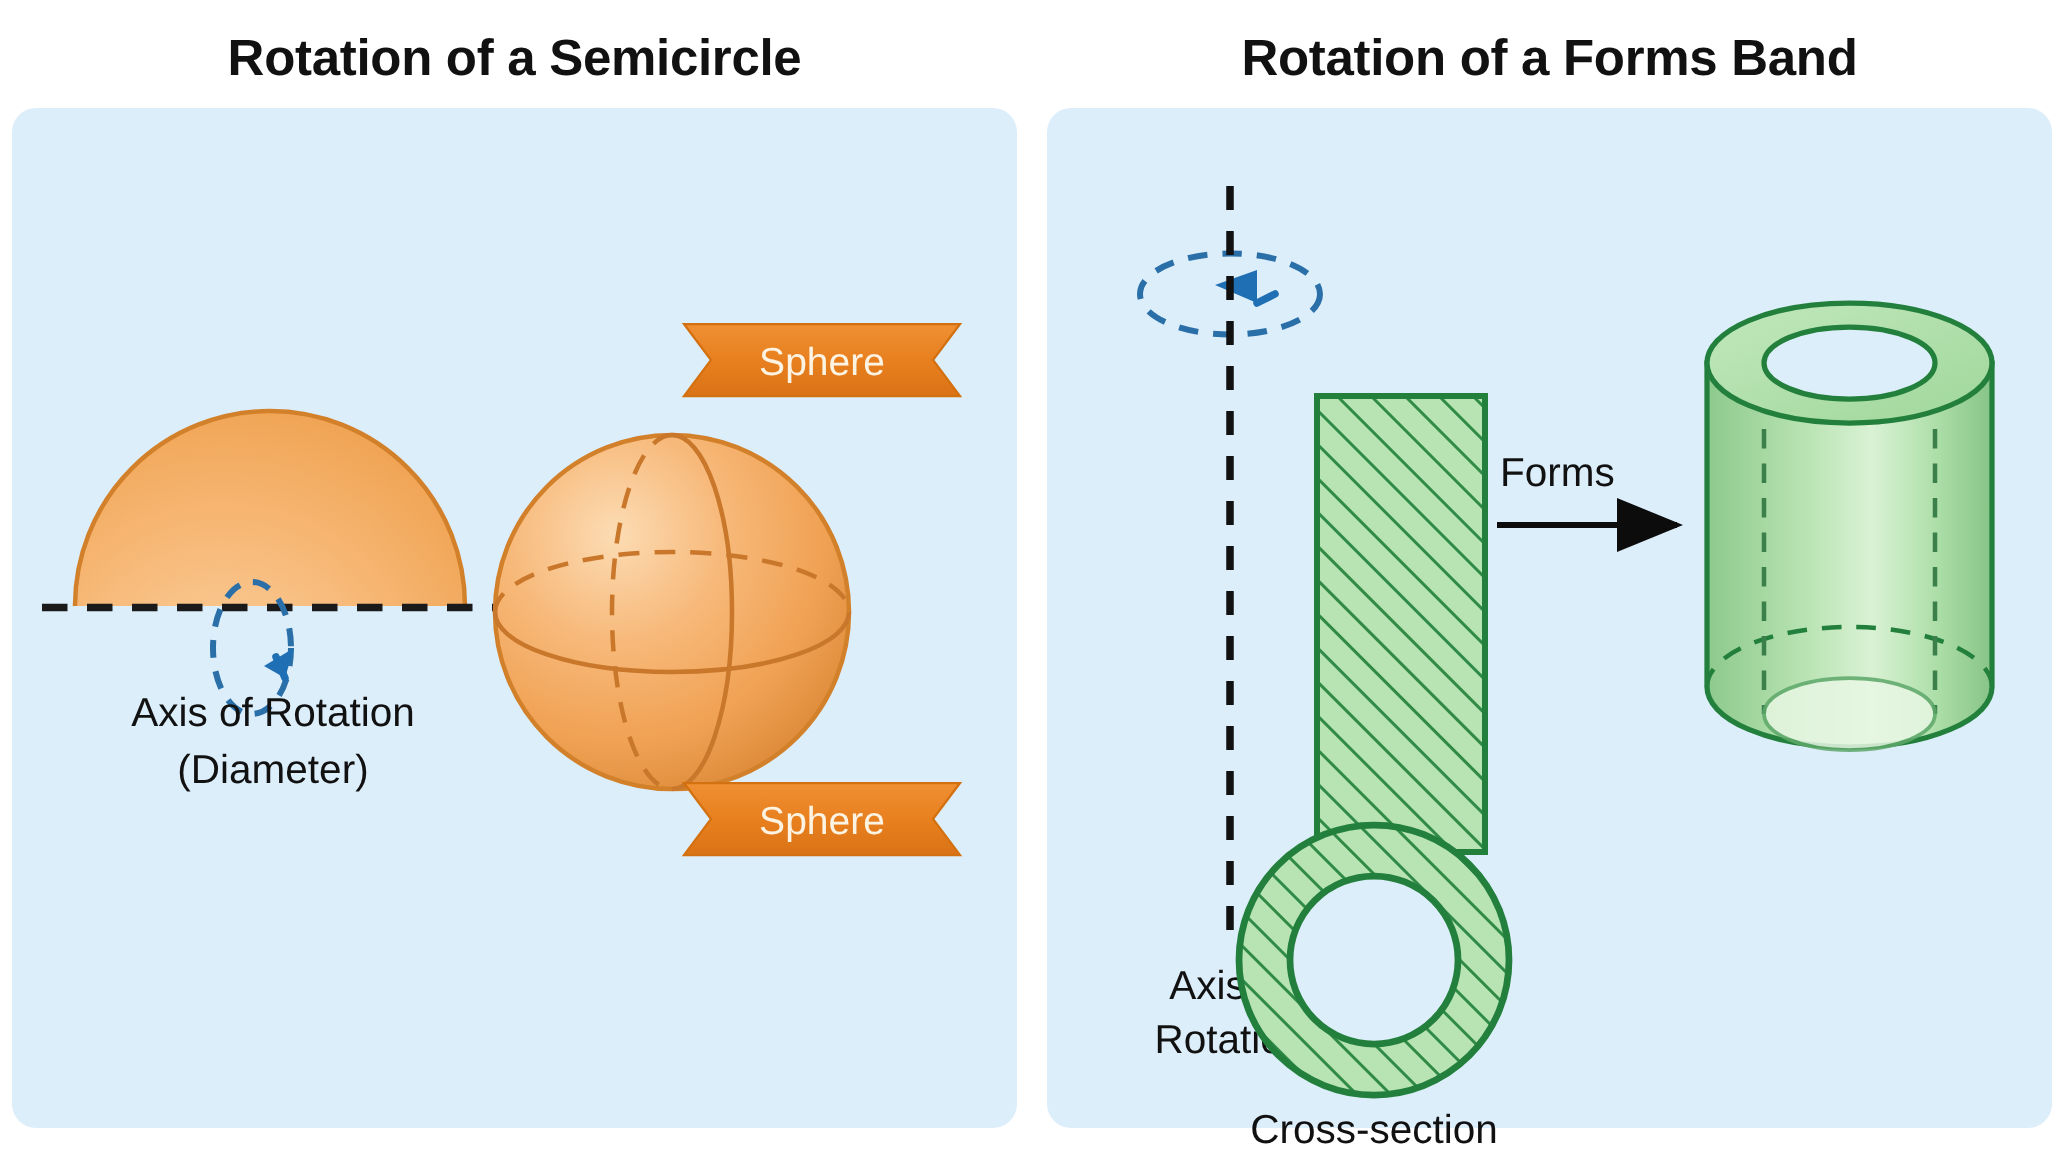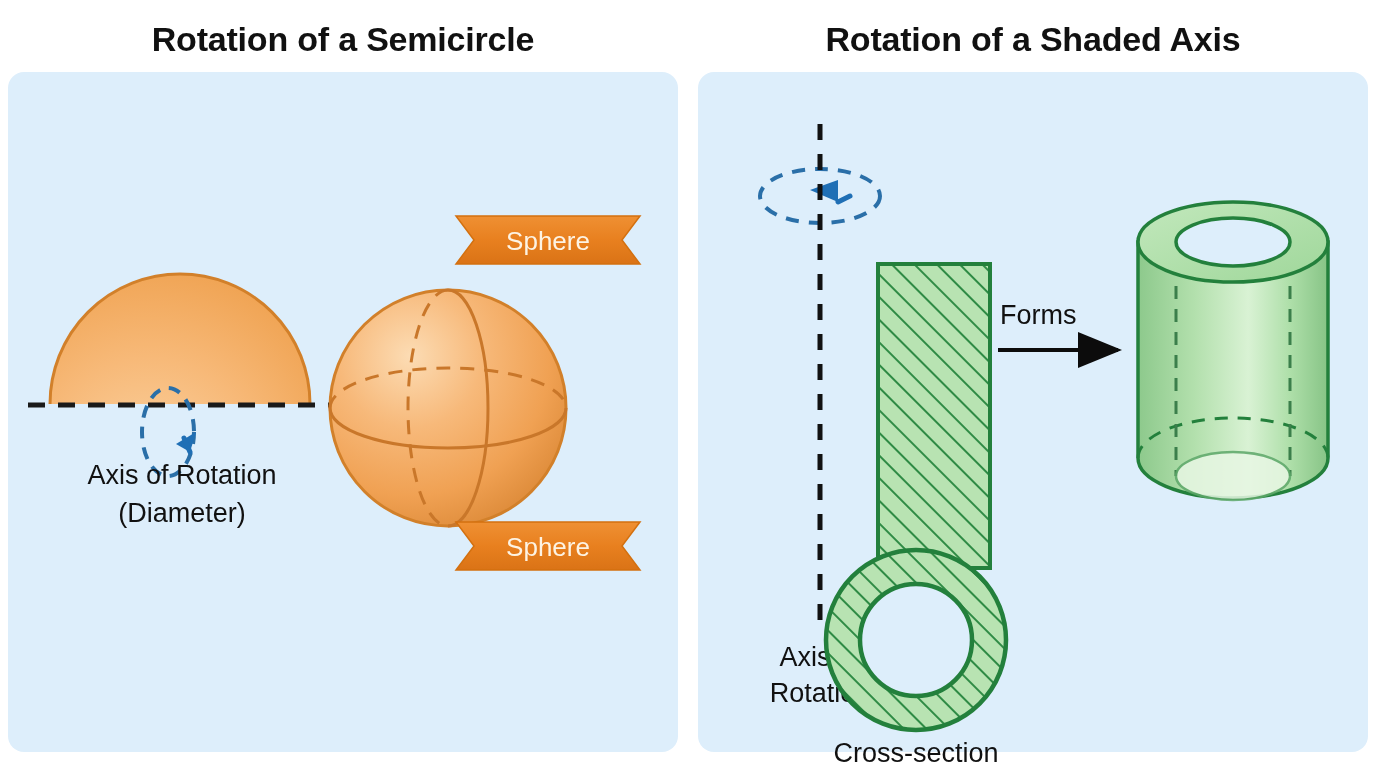--- a/index.html
+++ b/index.html
@@ -66,21 +66,21 @@
     fill: #fdf3e3;
   }
 </style>
 </head>
 <body>
 
 <div class="stage">
 
   <div class="panel-title" id="title-left">Rotation of a Semicircle</div>
 
-  <div class="panel-title" id="title-right">Rotation of a Shaded Axis</div>
+  <div class="panel-title" id="title-right">Rotation of a Forms Band</div>
 
   <div class="panel" id="panel-left">
     <svg class="svg-layer" viewBox="0 0 670 680" preserveAspectRatio="none">
       <defs>
         <radialGradient id="semiGrad" cx="38%" cy="75%" r="78%">
           <stop offset="0%" stop-color="#fbd3a3"></stop>
           <stop offset="55%" stop-color="#f7b978"></stop>
           <stop offset="100%" stop-color="#f0a454"></stop>
         </radialGradient>
         <radialGradient id="sphereGrad" cx="34%" cy="28%" r="76%">

